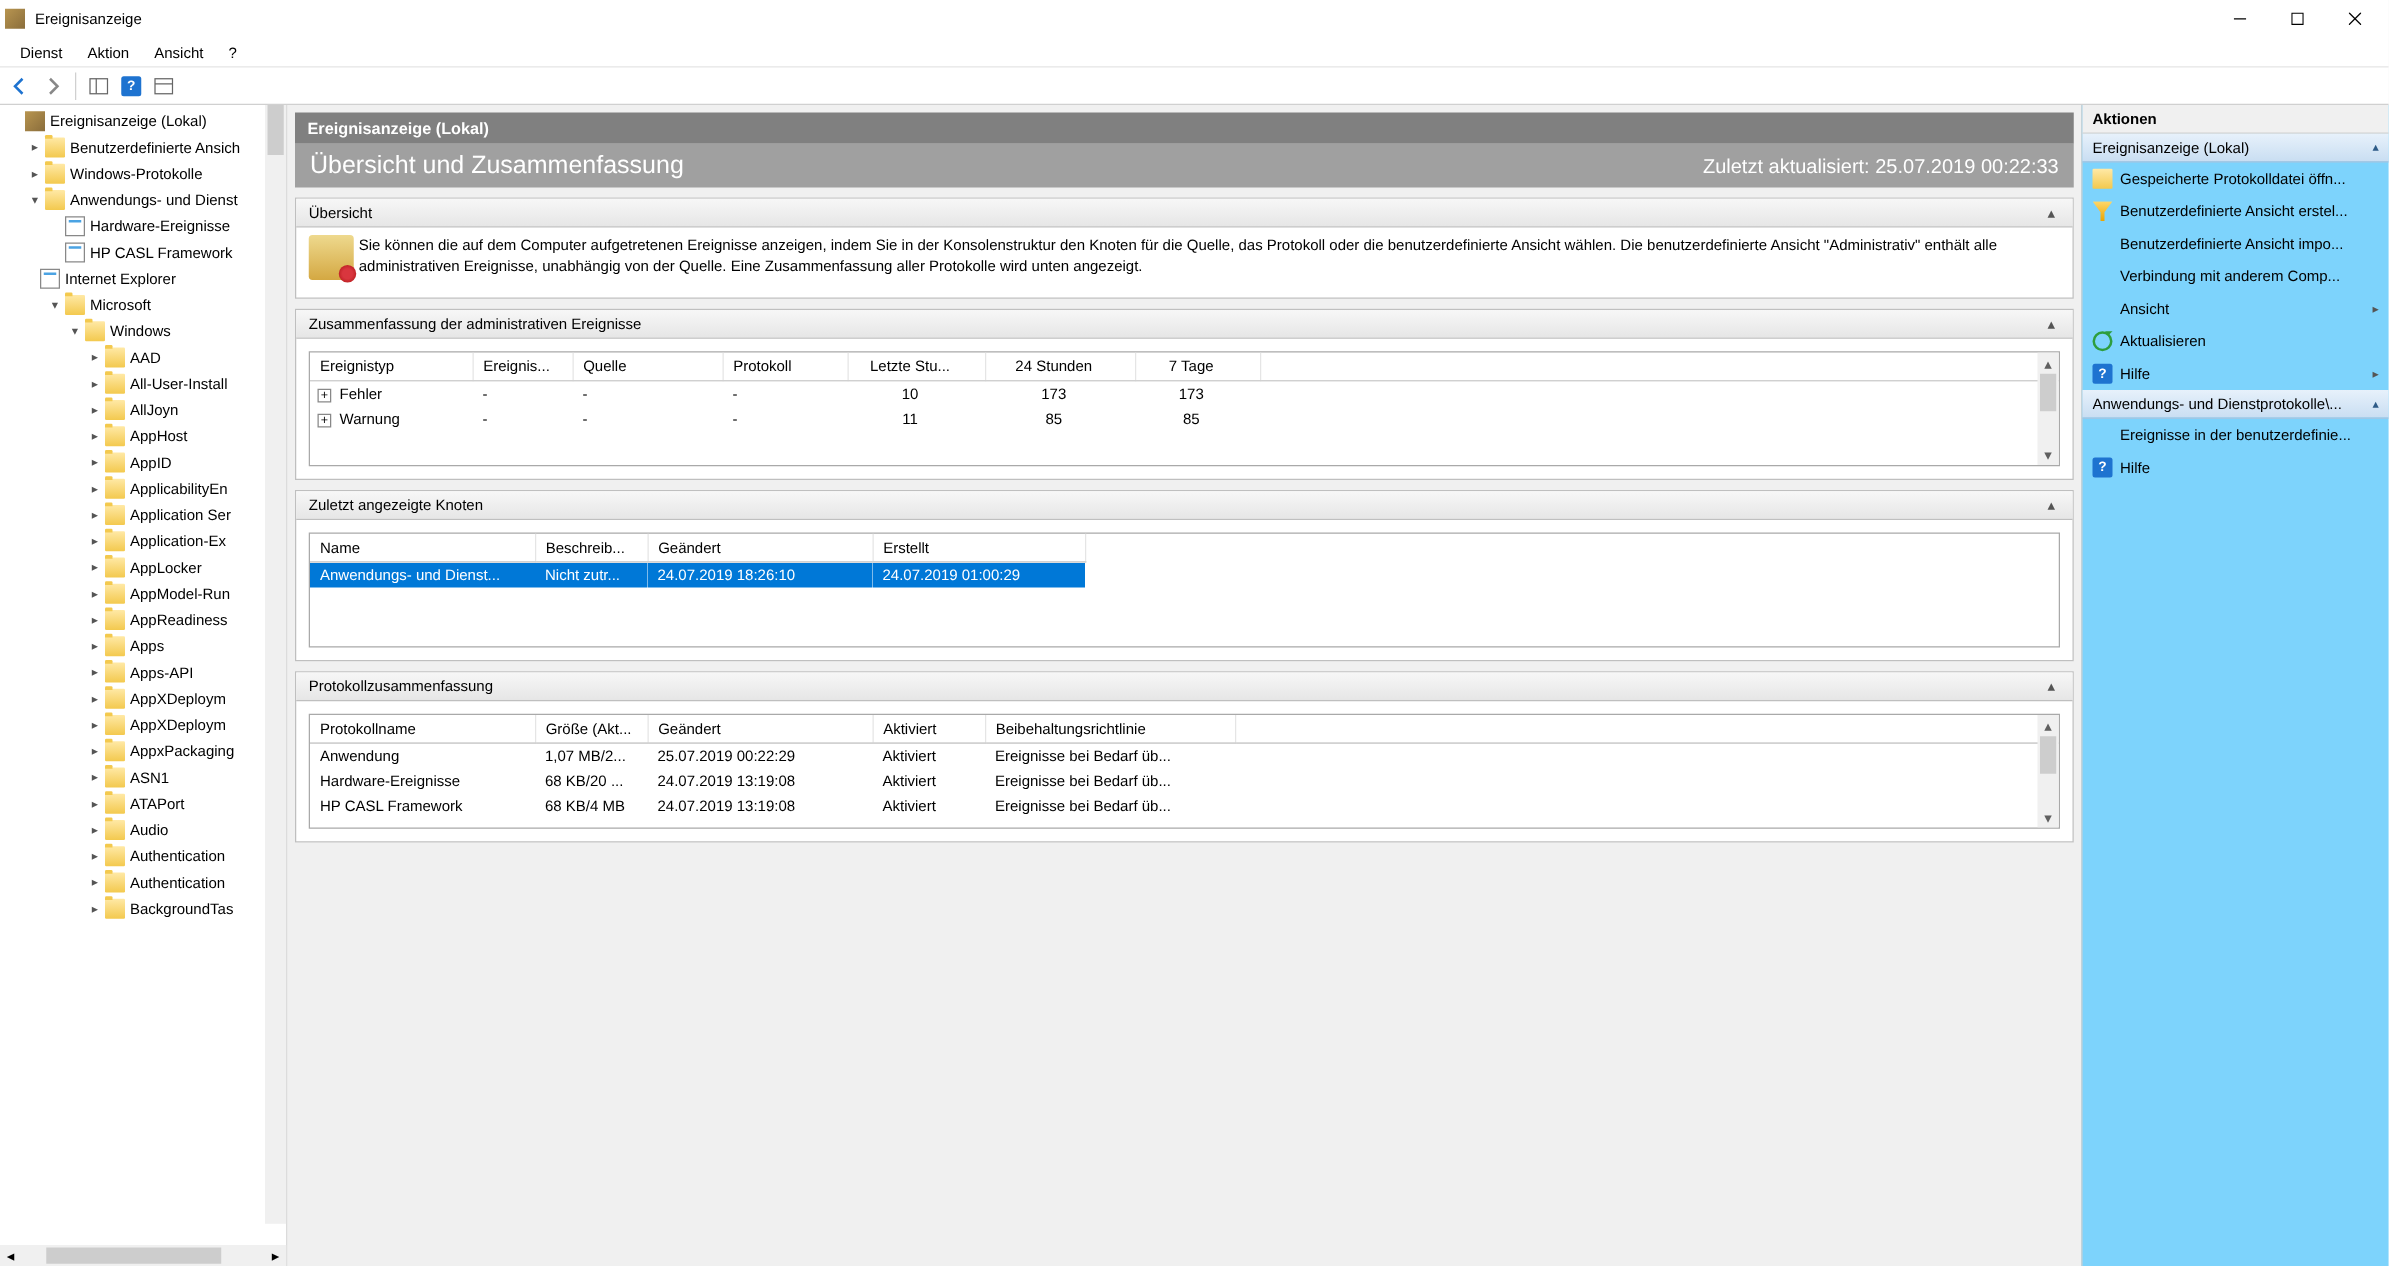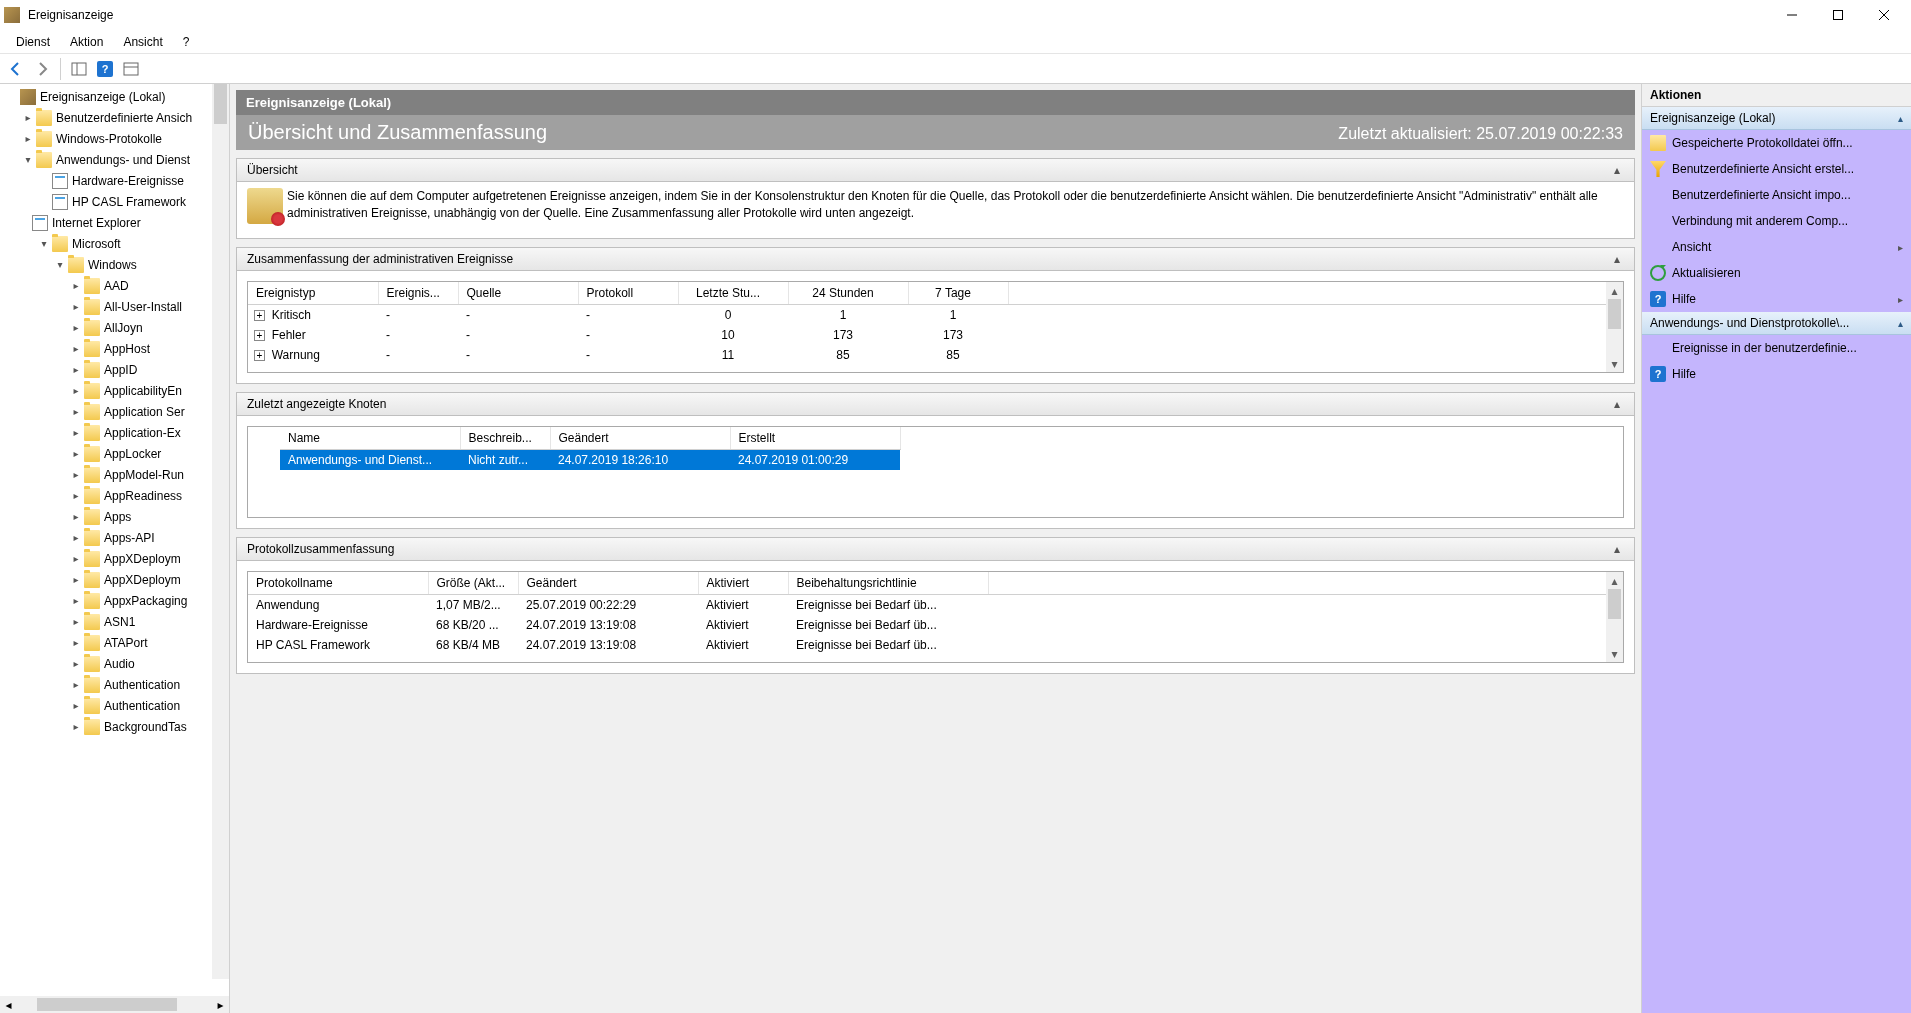--- a/index.html
+++ b/index.html
@@ -66,21 +66,21 @@
 .tbl .num { text-align: center; padding-right: 18px; }
 .tbl .expbox { display: inline-block; width: 11px; height: 11px; border: 1px solid #888; text-align: center; line-height: 9px; font-size: 10px; }
 .tbl tr.selected td { background: #0078d7; color: #fff; }
 .vscroll { position: absolute; right: 0; top: 0; bottom: 0; width: 17px; background: #f0f0f0; }
 .vscroll .up, .vscroll .down { height: 17px; display: flex; align-items: center; justify-content: center; color: #606060; }
 .vscroll .down { position: absolute; bottom: 0; left: 0; right: 0; }
 .vscroll .track { position: absolute; top: 17px; bottom: 17px; left: 0; right: 0; }
 .vscroll .thumb { position: absolute; left: 2px; right: 2px; top: 0; height: 30px; background: #cdcdcd; }
 
 
-.actions-panel { width: 270px; border-left: 1px solid #d0d0d0; background: #c4b5fd; display: flex; flex-direction: column; }
+.actions-panel { width: 246px; border-left: 1px solid #d0d0d0; background: #7dd3fc; display: flex; flex-direction: column; }
 .actions-title { background: #f0f0f0; padding: 4px 8px; font-weight: 600; border-bottom: 1px solid #d0d0d0; }
 .actions-group-hdr { background: linear-gradient(180deg, #e7f1fb 0%, #c9def2 100%); padding: 4px 8px; display: flex; align-items: center; border-bottom: 1px solid #a8c4de; }
 .actions-group-hdr .collapse { margin-left: auto; color: #2d5b87; font-size: 10px; }
 .action-item { display: flex; align-items: center; padding: 6px 8px 6px 30px; position: relative; cursor: default; white-space: nowrap; overflow: hidden; text-overflow: ellipsis; }
 .action-item .ai-icon { width: 16px; height: 16px; position: absolute; left: 8px; }
 .action-item .chev { margin-left: auto; font-size: 10px; color: #555; }
 .help-icon { background: #1e73d0; color: #fff; display: flex; align-items: center; justify-content: center; font-weight: bold; font-size: 11px; border-radius: 2px; }
 .refresh-icon { border: 2px solid #2e9e3e; border-radius: 50%; position: relative; }
 .refresh-icon::after { content: ""; position: absolute; top: -2px; right: -2px; border: 3px solid transparent; border-top-color: #2e9e3e; }
 .folder-small-icon { background: linear-gradient(180deg, #ffe9a6 0%, #f3c94e 100%); border-radius: 1px; }
@@ -366,30 +366,20 @@
               <th>Ereignis...</th>
               <th>Quelle</th>
               <th>Protokoll</th>
               <th class="num">Letzte Stu...</th>
               <th class="num">24 Stunden</th>
               <th class="num">7 Tage</th>
               <th></th>
             </tr>
               </thead>
             <tbody id="summary-rows">
-                <tr>
-                  <td style="padding-left:6px;"><span class="expbox">+</span>&nbsp;&nbsp;Kritisch</td>
-                  <td>-</td>
-                  <td>-</td>
-                  <td>-</td>
-                  <td class="num">0</td>
-                  <td class="num">1</td>
-                  <td class="num">1</td>
-                  <td></td>
-                </tr>
                 <tr>
                   <td style="padding-left:6px;"><span class="expbox">+</span>&nbsp;&nbsp;Fehler</td>
                   <td>-</td>
                   <td>-</td>
                   <td>-</td>
                   <td class="num">10</td>
                   <td class="num">173</td>
                   <td class="num">173</td>
                   <td></td>
                 </tr>
@@ -416,21 +406,21 @@
       </div>
     </div>
 
     <div class="section">
       <div class="section-header">
         <span>Zuletzt angezeigte Knoten</span>
         <span class="collapse">▴</span>
       </div>
       <div class="section-body">
         <div class="tbl-wrap" style="height:92px;">
-          <table class="tbl" style="width:620px;margin-left:32px;">
+          <table class="tbl" style="width:620px;">
             <colgroup>
                 <col style="width:180px">
                 <col style="width:90px">
                 <col style="width:180px">
                 <col style="width:170px">
               </colgroup>
             <thead>
                 <tr>
               <th>Name</th>
               <th>Beschreib...</th>

